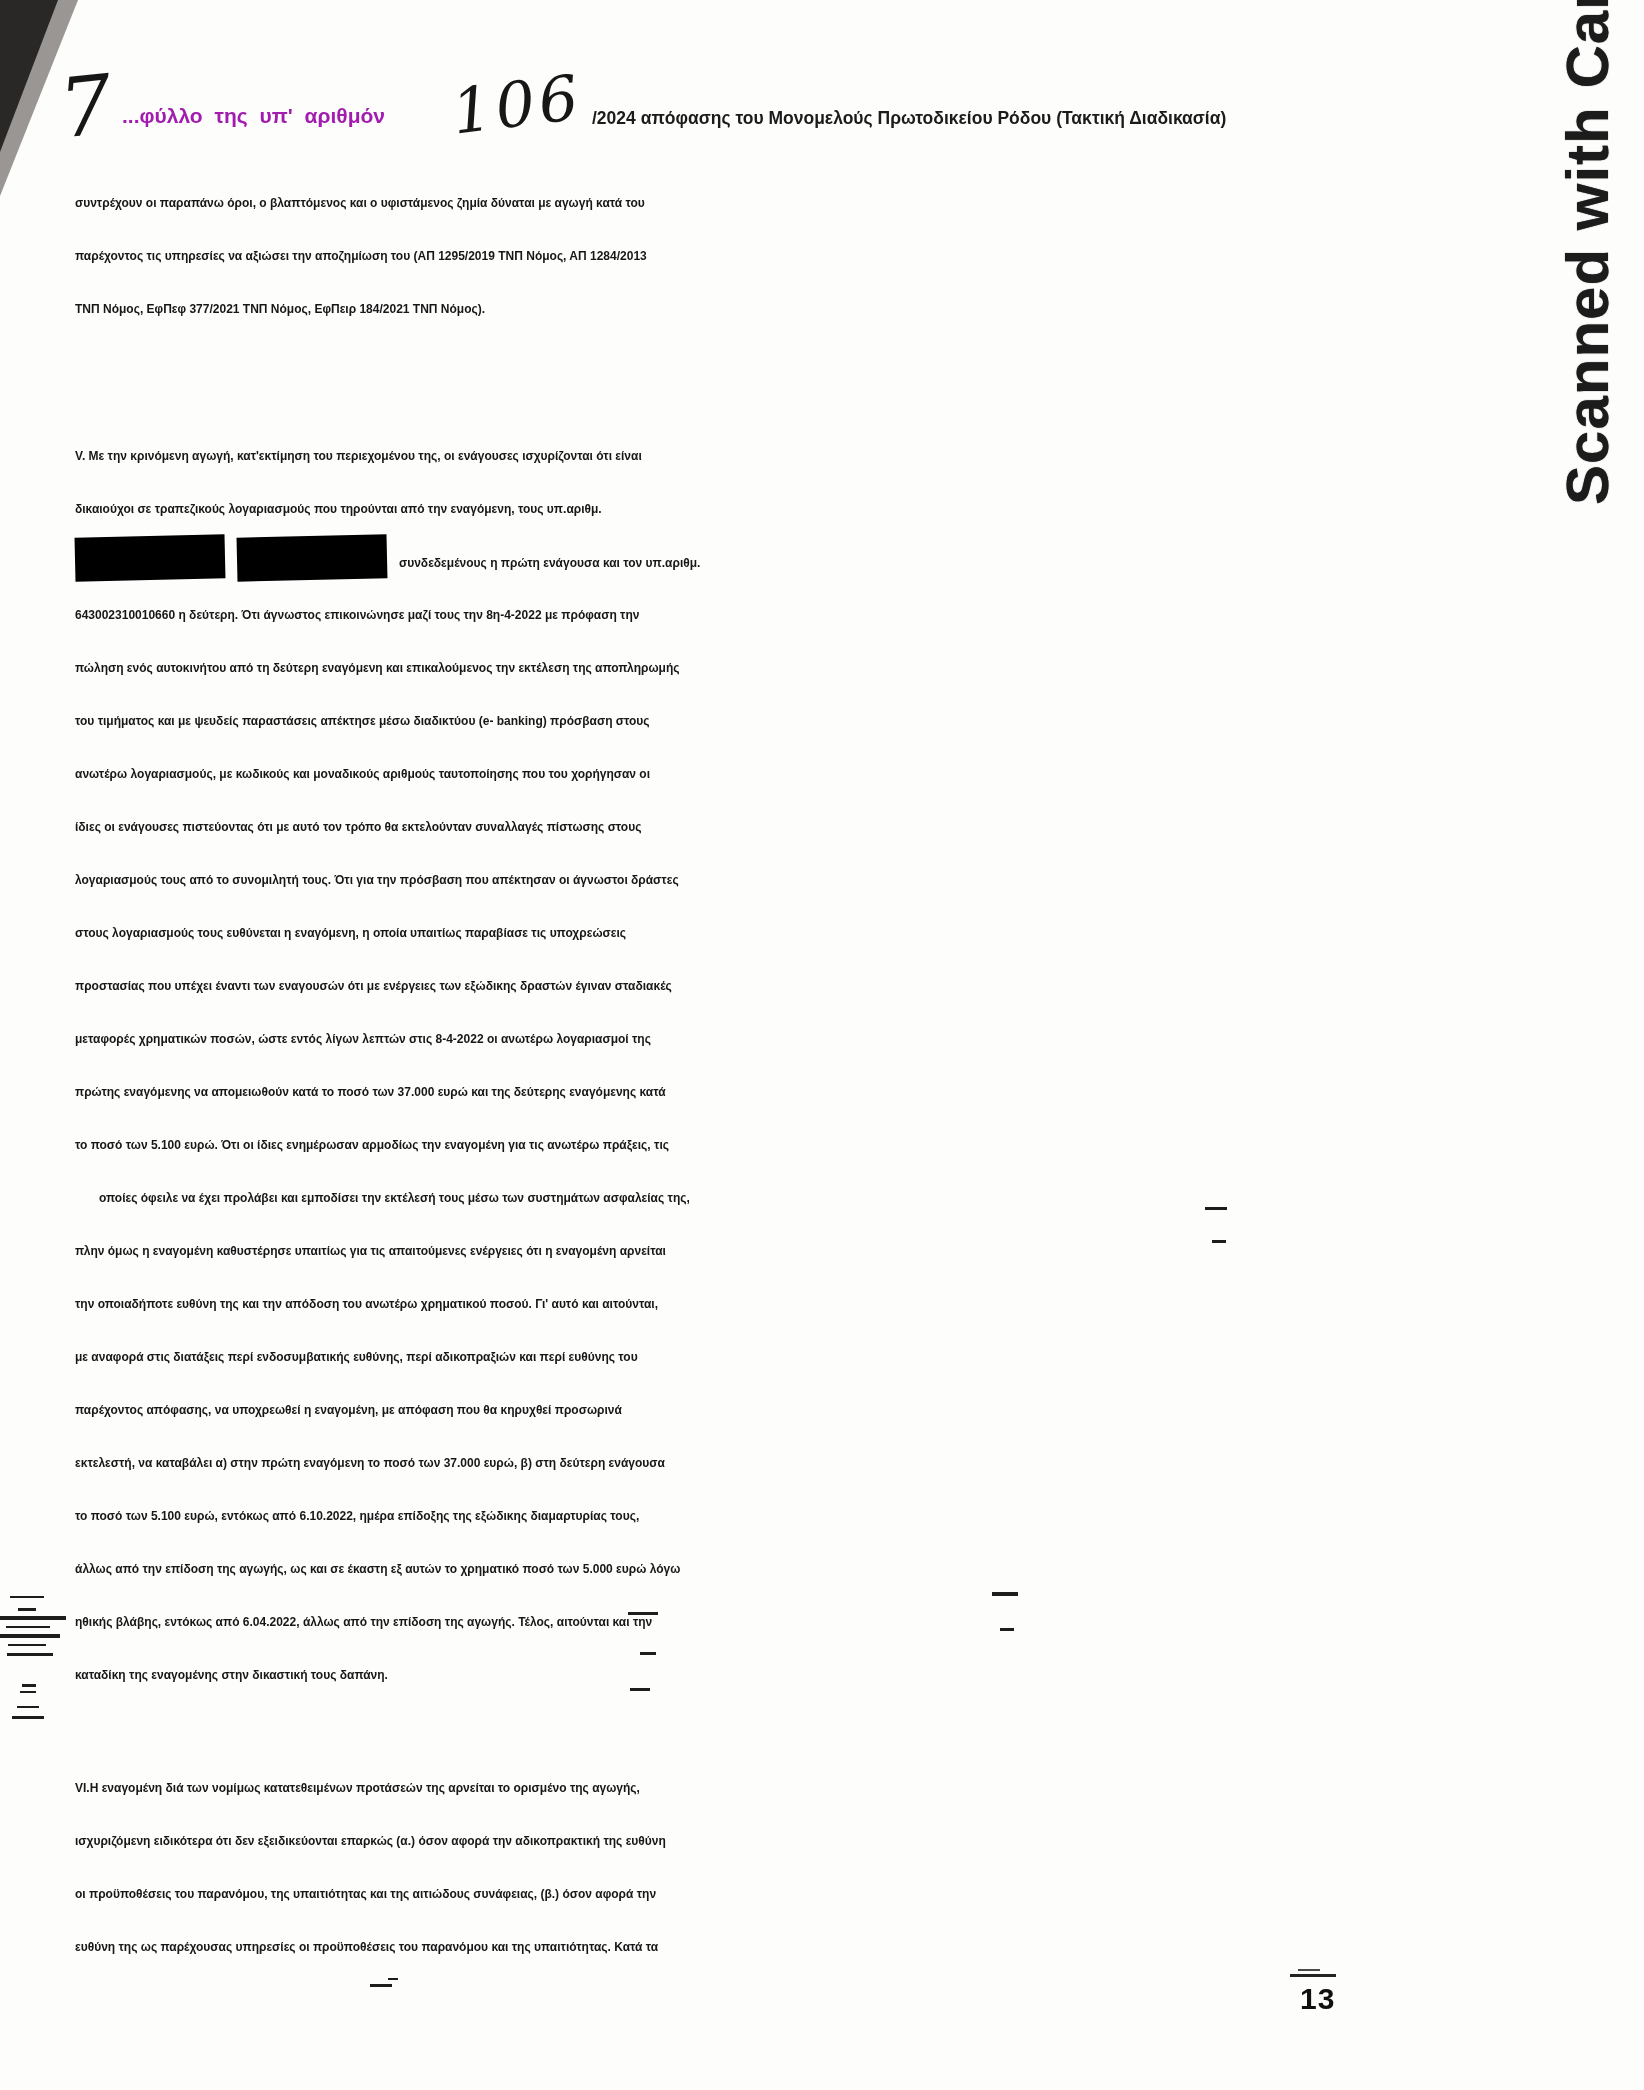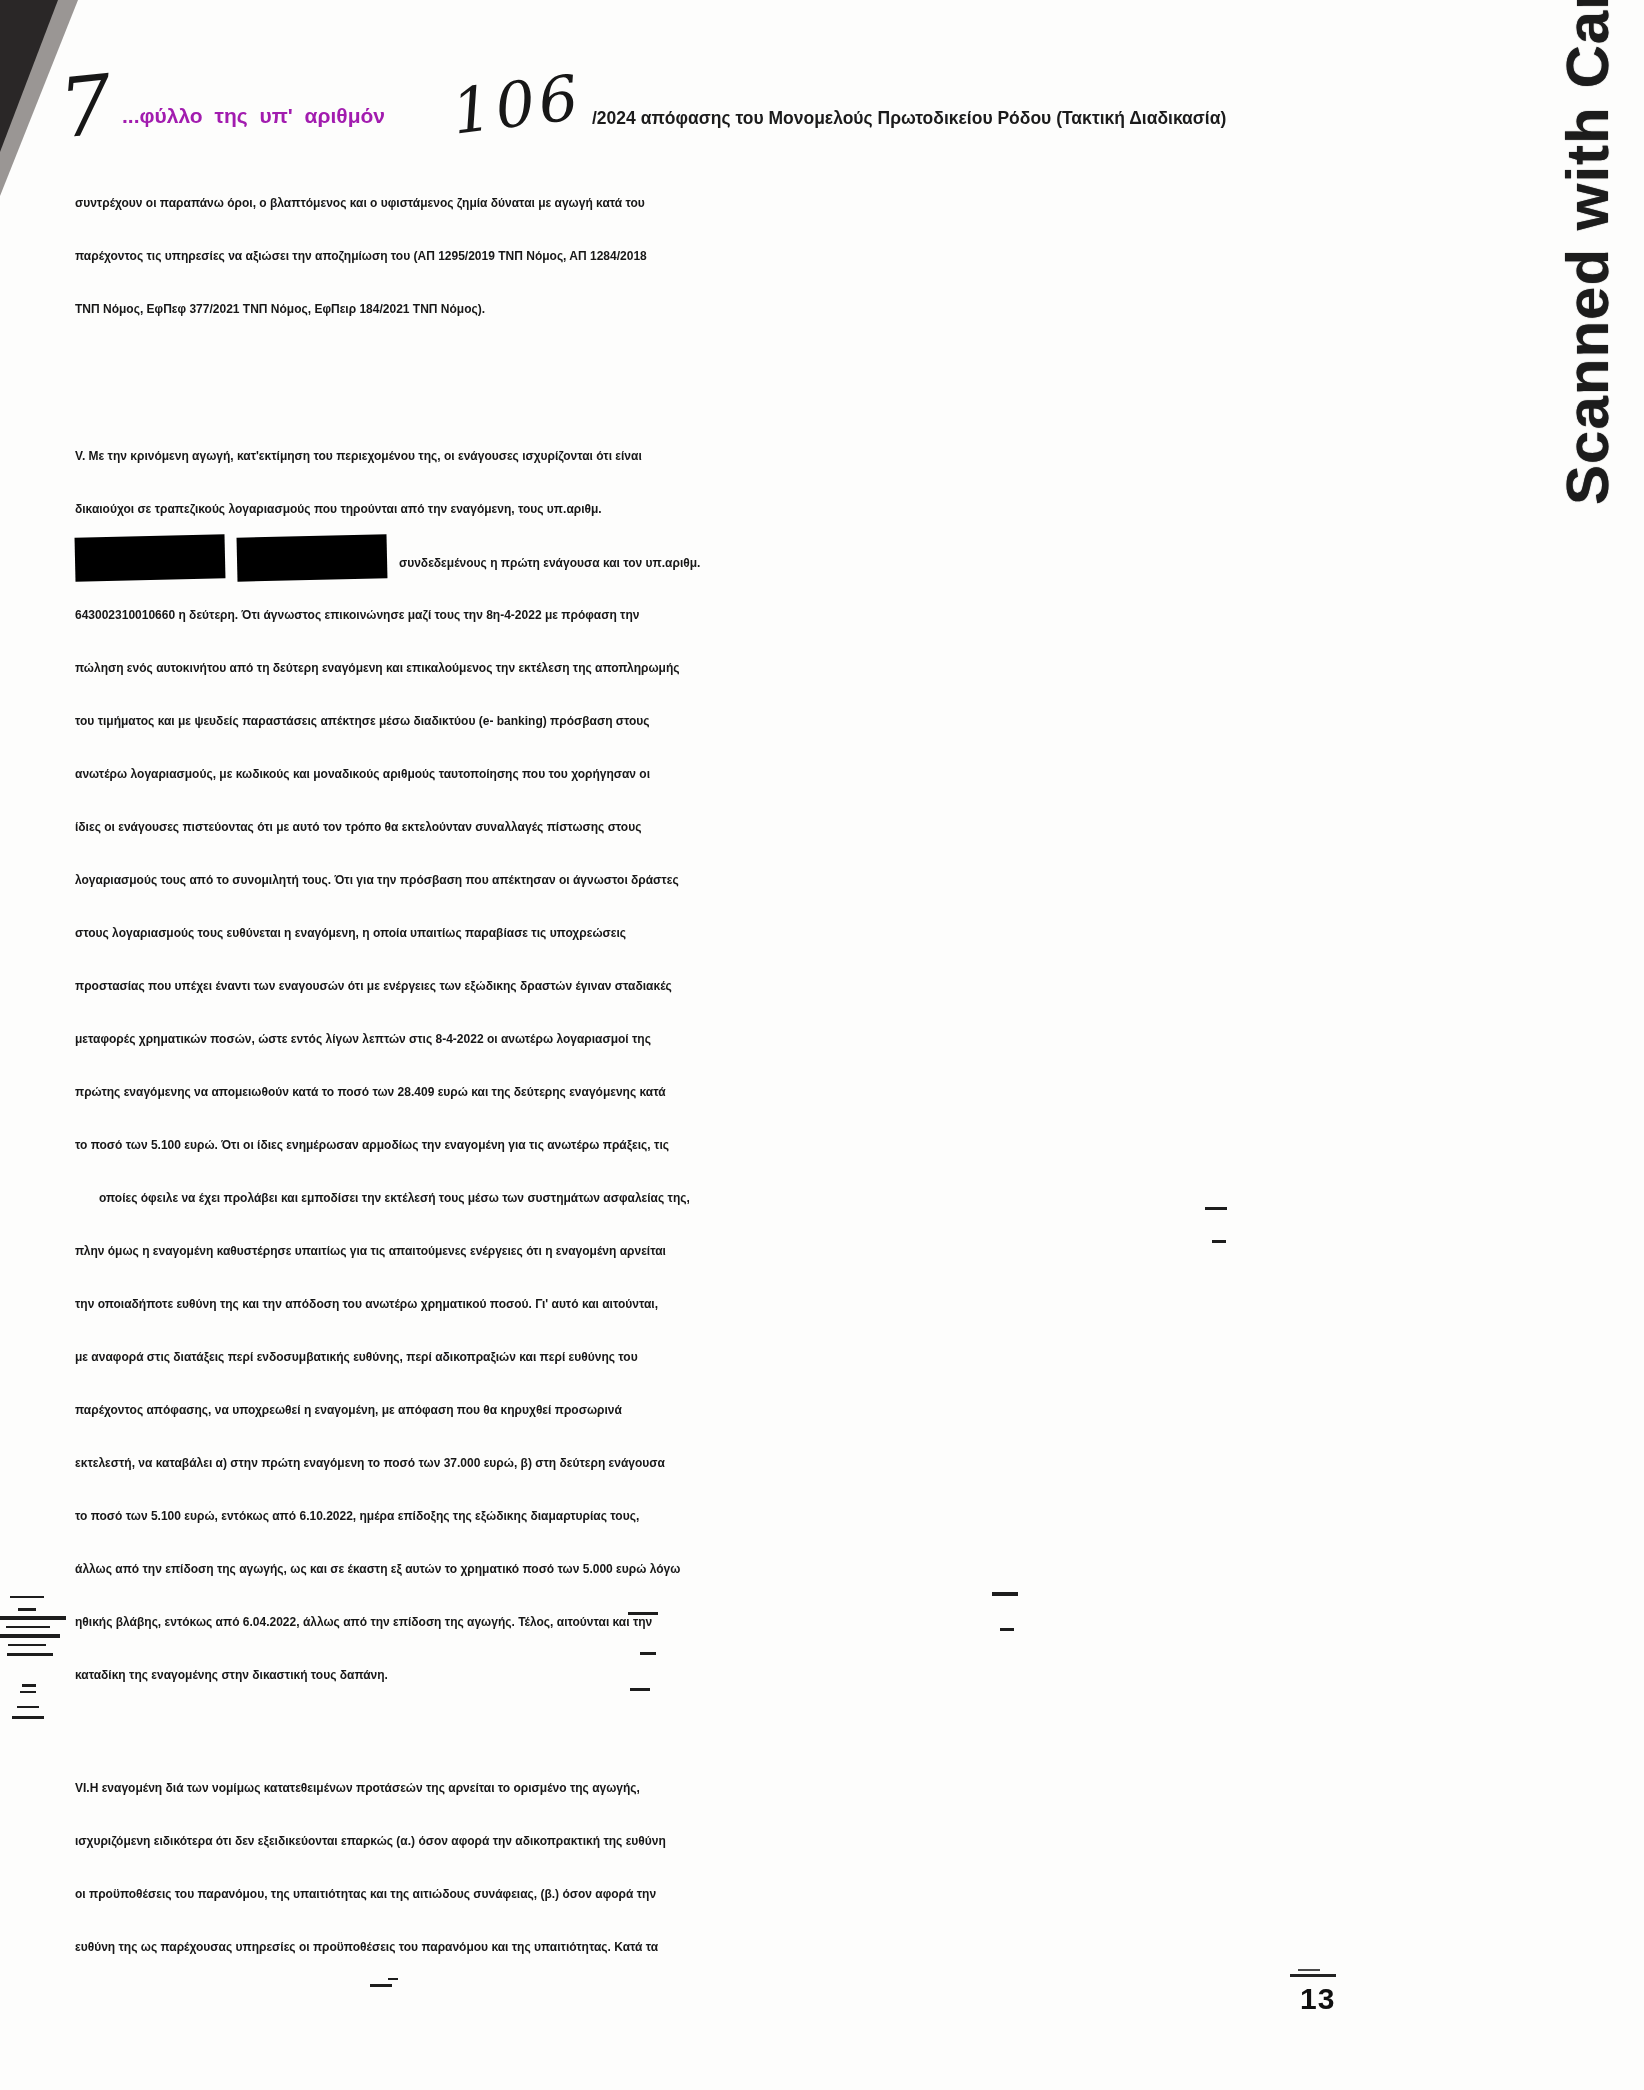--- a/index.html
+++ b/index.html
@@ -61,37 +61,37 @@
   <div class="corner-a" data-name="scan-corner-fold"></div>
 
   <div class="hand-seven" data-name="handwritten-sheet-mark">7</div>
   <div class="hdr-before" data-name="header-label-before">...φύλλο της υπ' αριθμόν</div>
   <div class="hand-number" data-name="handwritten-decision-number">106</div>
   <div class="hdr-after" data-name="header-label-after">/2024 απόφασης του Μονομελούς Πρωτοδικείου Ρόδου (Τακτική Διαδικασία)</div>
 
   <div class="doc-body" data-name="document-body">
       <div class="para" data-name="paragraph-continuation">
         <div class="line" data-name="text-line" style="transform: scaleX(1);">συντρέχουν οι παραπάνω όροι, ο βλαπτόμενος και ο υφιστάμενος ζημία δύναται με αγωγή κατά του</div>
-        <div class="line" data-name="text-line" style="transform: scaleX(1);">παρέχοντος τις υπηρεσίες να αξιώσει την αποζημίωση του (ΑΠ 1295/2019 ΤΝΠ Νόμος, ΑΠ 1284/2018</div>
+        <div class="line" data-name="text-line" style="transform: scaleX(1);">παρέχοντος τις υπηρεσίες να αξιώσει την αποζημίωση του (ΑΠ 1295/2019 ΤΝΠ Νόμος, ΑΠ 1284/2013</div>
         <div class="line" data-name="text-line">ΤΝΠ Νόμος, ΕφΠεφ 377/2021 ΤΝΠ Νόμος, ΕφΠειρ 184/2021 ΤΝΠ Νόμος).</div>
       </div>
       <div class="para" data-name="paragraph-v">
         <div class="line" data-name="text-line" style="transform: scaleX(1);">V. Με την κρινόμενη αγωγή, κατ'εκτίμηση του περιεχομένου της, οι ενάγουσες ισχυρίζονται ότι είναι</div>
         <div class="line" data-name="text-line" style="transform: scaleX(1);">δικαιούχοι σε τραπεζικούς λογαριασμούς που τηρούνται από την εναγόμενη, τους υπ.αριθμ.</div>
         <div class="line" data-name="text-line" style="transform: scaleX(1);"><span class="redaction" data-name="redaction-box"></span><span class="redaction" data-name="redaction-box"></span>συνδεδεμένους η πρώτη ενάγουσα και τον υπ.αριθμ.</div>
         <div class="line" data-name="text-line" style="transform: scaleX(1);">643002310010660 η δεύτερη. Ότι άγνωστος επικοινώνησε μαζί τους την 8η-4-2022 με πρόφαση την</div>
         <div class="line" data-name="text-line" style="transform: scaleX(1);">πώληση ενός αυτοκινήτου από τη δεύτερη εναγόμενη και επικαλούμενος την εκτέλεση της αποπληρωμής</div>
         <div class="line" data-name="text-line" style="transform: scaleX(1);">του τιμήματος και με ψευδείς παραστάσεις απέκτησε μέσω διαδικτύου (e- banking) πρόσβαση στους</div>
         <div class="line" data-name="text-line" style="transform: scaleX(1);">ανωτέρω λογαριασμούς, με κωδικούς και μοναδικούς αριθμούς ταυτοποίησης που του χορήγησαν οι</div>
         <div class="line" data-name="text-line" style="transform: scaleX(1);">ίδιες οι ενάγουσες πιστεύοντας ότι με αυτό τον τρόπο θα εκτελούνταν συναλλαγές πίστωσης στους</div>
         <div class="line" data-name="text-line" style="transform: scaleX(1);">λογαριασμούς τους από το συνομιλητή τους. Ότι για την πρόσβαση που απέκτησαν οι άγνωστοι δράστες</div>
         <div class="line" data-name="text-line" style="transform: scaleX(1);">στους λογαριασμούς τους ευθύνεται η εναγόμενη, η οποία υπαιτίως παραβίασε τις υποχρεώσεις</div>
         <div class="line" data-name="text-line" style="transform: scaleX(1);">προστασίας που υπέχει έναντι των εναγουσών ότι με ενέργειες των εξώδικης δραστών έγιναν σταδιακές</div>
         <div class="line" data-name="text-line" style="transform: scaleX(1);">μεταφορές χρηματικών ποσών, ώστε εντός λίγων λεπτών στις 8-4-2022 οι ανωτέρω λογαριασμοί της</div>
-        <div class="line" data-name="text-line" style="transform: scaleX(1);">πρώτης εναγόμενης να απομειωθούν κατά το ποσό των 28.409 ευρώ και της δεύτερης εναγόμενης κατά</div>
+        <div class="line" data-name="text-line" style="transform: scaleX(1);">πρώτης εναγόμενης να απομειωθούν κατά το ποσό των 37.000 ευρώ και της δεύτερης εναγόμενης κατά</div>
         <div class="line" data-name="text-line" style="transform: scaleX(1);">το ποσό των 5.100 ευρώ. Ότι οι ίδιες ενημέρωσαν αρμοδίως την εναγομένη για τις ανωτέρω πράξεις, τις</div>
         <div class="line" data-name="text-line" style="transform: scaleX(1); margin-left: 24px;">οποίες όφειλε να έχει προλάβει και εμποδίσει την εκτέλεσή τους μέσω των συστημάτων ασφαλείας της,</div>
         <div class="line" data-name="text-line" style="transform: scaleX(1);">πλην όμως η εναγομένη καθυστέρησε υπαιτίως για τις απαιτούμενες ενέργειες ότι η εναγομένη αρνείται</div>
         <div class="line" data-name="text-line" style="transform: scaleX(1);">την οποιαδήποτε ευθύνη της και την απόδοση του ανωτέρω χρηματικού ποσού. Γι' αυτό και αιτούνται,</div>
         <div class="line" data-name="text-line" style="transform: scaleX(1);">με αναφορά στις διατάξεις περί ενδοσυμβατικής ευθύνης, περί αδικοπραξιών και περί ευθύνης του</div>
         <div class="line" data-name="text-line" style="transform: scaleX(1);">παρέχοντος απόφασης, να υποχρεωθεί η εναγομένη, με απόφαση που θα κηρυχθεί προσωρινά</div>
         <div class="line" data-name="text-line" style="transform: scaleX(1);">εκτελεστή, να καταβάλει α) στην πρώτη εναγόμενη το ποσό των 37.000 ευρώ, β) στη δεύτερη ενάγουσα</div>
         <div class="line" data-name="text-line" style="transform: scaleX(1);">το ποσό των 5.100 ευρώ, εντόκως από 6.10.2022, ημέρα επίδοξης της εξώδικης διαμαρτυρίας τους,</div>
         <div class="line" data-name="text-line" style="transform: scaleX(1);">άλλως από την επίδοση της αγωγής, ως και σε έκαστη εξ αυτών το χρηματικό ποσό των 5.000 ευρώ λόγω</div>
         <div class="line" data-name="text-line" style="transform: scaleX(1);">ηθικής βλάβης, εντόκως από 6.04.2022, άλλως από την επίδοση της αγωγής. Τέλος, αιτούνται και την</div>

